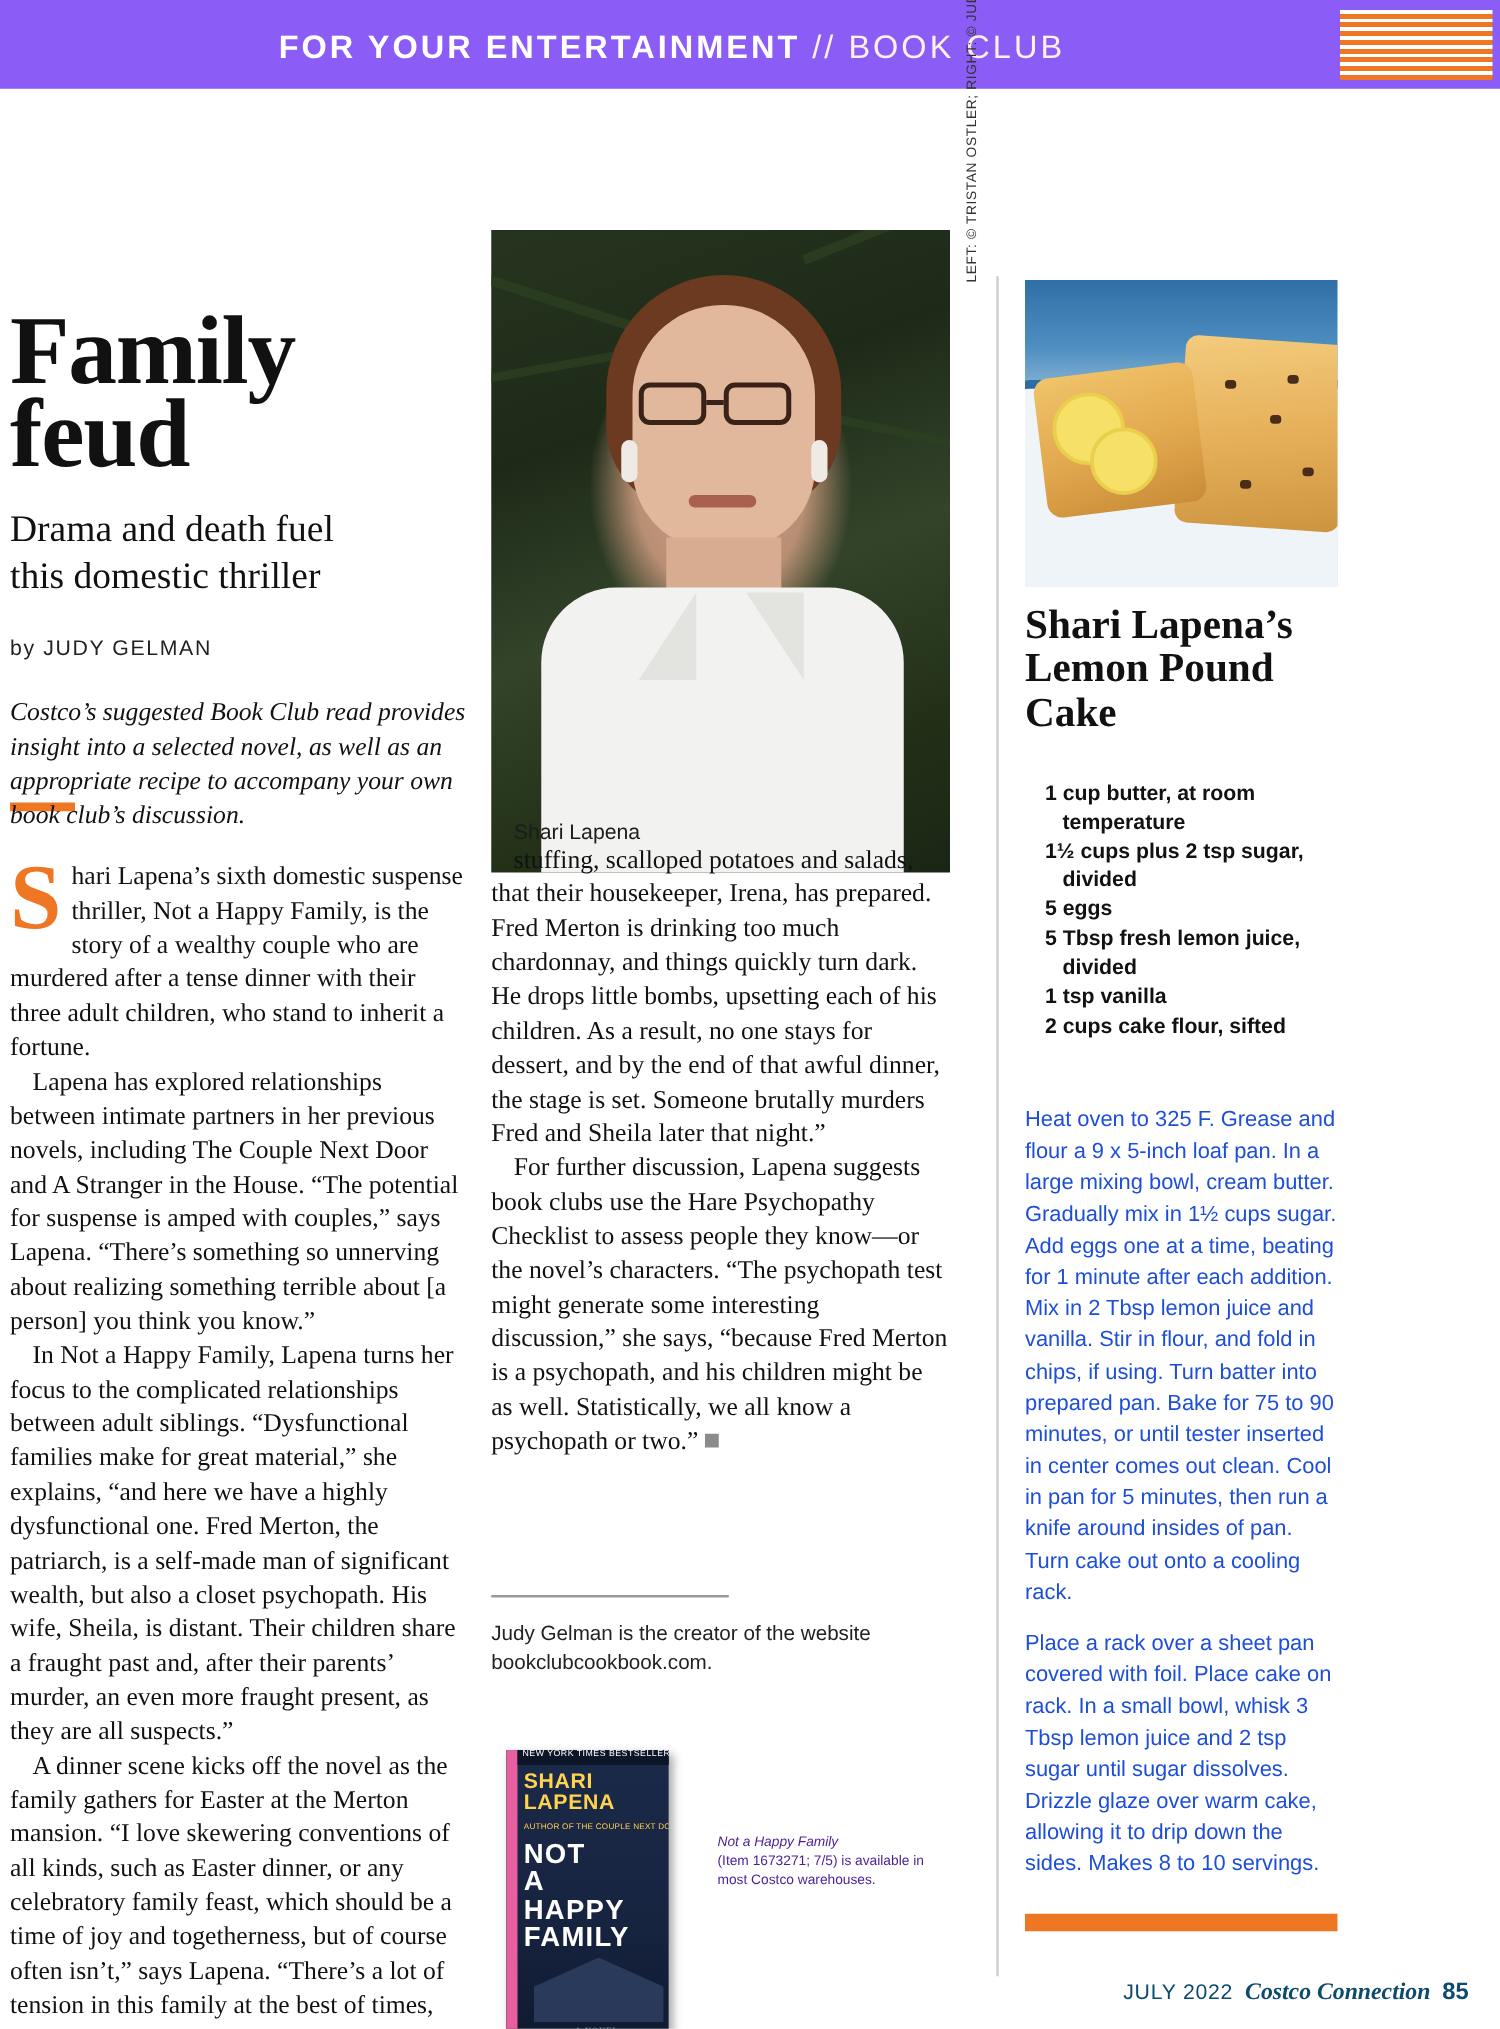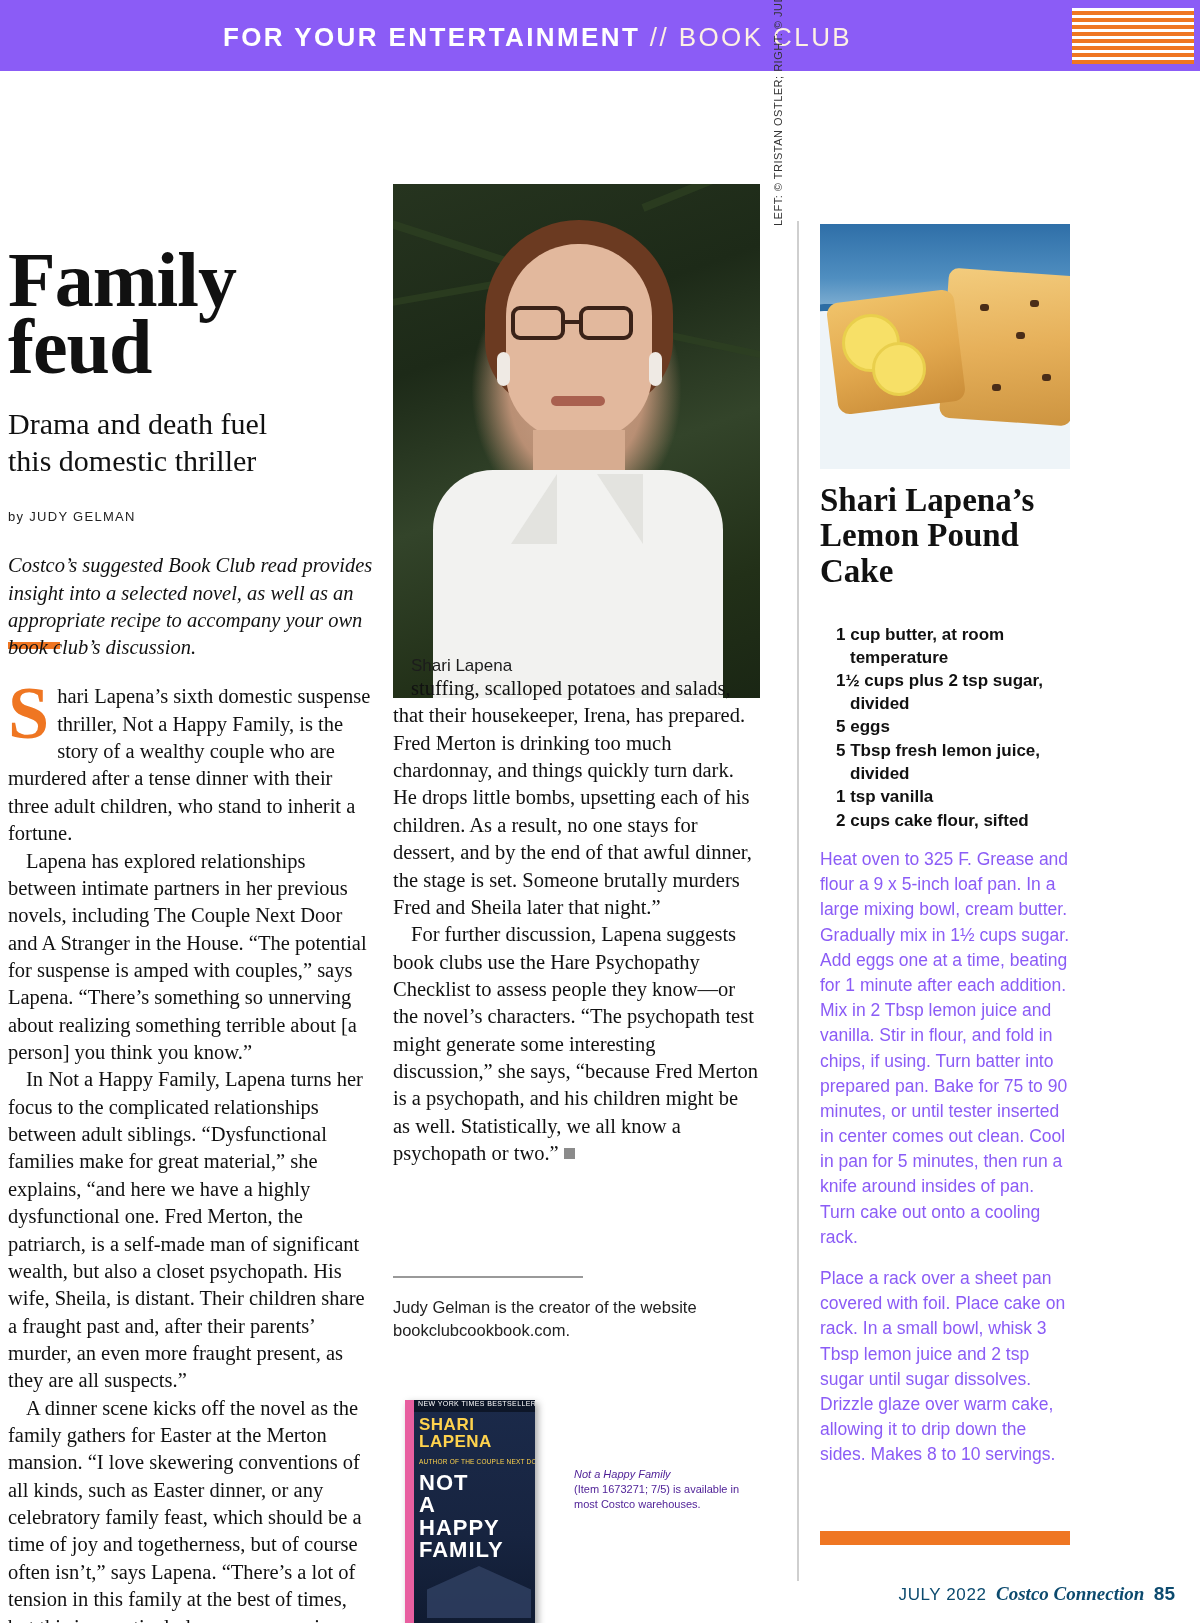--- a/index.html
+++ b/index.html
@@ -47,21 +47,21 @@
     font-family: "Liberation Serif", serif;
     font-size: 78px; line-height: 0.86; font-weight: bold;
     margin: 0 0 26px 0; letter-spacing: -1px;
   }
   .deck {
     font-family: "Liberation Serif", serif;
     font-size: 30px; line-height: 1.22; margin: 0 0 30px 0;
   }
   .byline {
     font-family: "Liberation Sans", sans-serif;
-    font-size: 13px; letter-spacing: 1.3px; color: #222;
+    font-size: 17px; letter-spacing: 1.3px; color: #222;
     margin-bottom: 28px;
   }
   .standfirst {
     font-family: "Liberation Serif", serif;
     font-style: italic; font-size: 20.5px; line-height: 1.33;
     margin-bottom: 22px;
   }
   .body-text {
     font-family: "Liberation Serif", serif;
     font-size: 20.5px; line-height: 1.335; text-align: left;
@@ -252,23 +252,23 @@
   .ingredients {
     position: absolute; left: 820px; top: 537px; width: 250px;
     font-family: "Liberation Sans", sans-serif; font-weight: bold;
     font-size: 17px; line-height: 1.33; color: #111;
   }
   .ingredients li { margin: 0 0 1px 0; padding-left: 0; list-style: none; text-indent: 0; }
   .ingredients ul { margin: 16px; padding: 0; }
   .ingredients .cont { display: block; padding-left: 14px; }
 
   .method {
-    position: absolute; left: 820px; top: 776px; width: 252px;
-    font-family: "Liberation Sans", sans-serif;
-    font-size: 17.5px; line-height: 1.44; color: #8b5cf6;
+    position: absolute; left: 820px; top: 812px; width: 252px;
+    font-family: "Liberation Sans", sans-serif;
+    font-size: 17.5px; line-height: 1.44; color: #1d4ed8;
   }
   .method p { margin: 0 0 16px 0; }
   .adapted {
     position: absolute; left: 820px; top: 1382px; width: 252px;
     font-family: "Liberation Sans", sans-serif; font-style: italic;
     font-size: 15px; line-height: 1.38; color: #333;
   }
   .orange-bar {
     position: absolute; left: 820px; top: 1460px; width: 250px; height: 14px;
     background: #ef7622;

